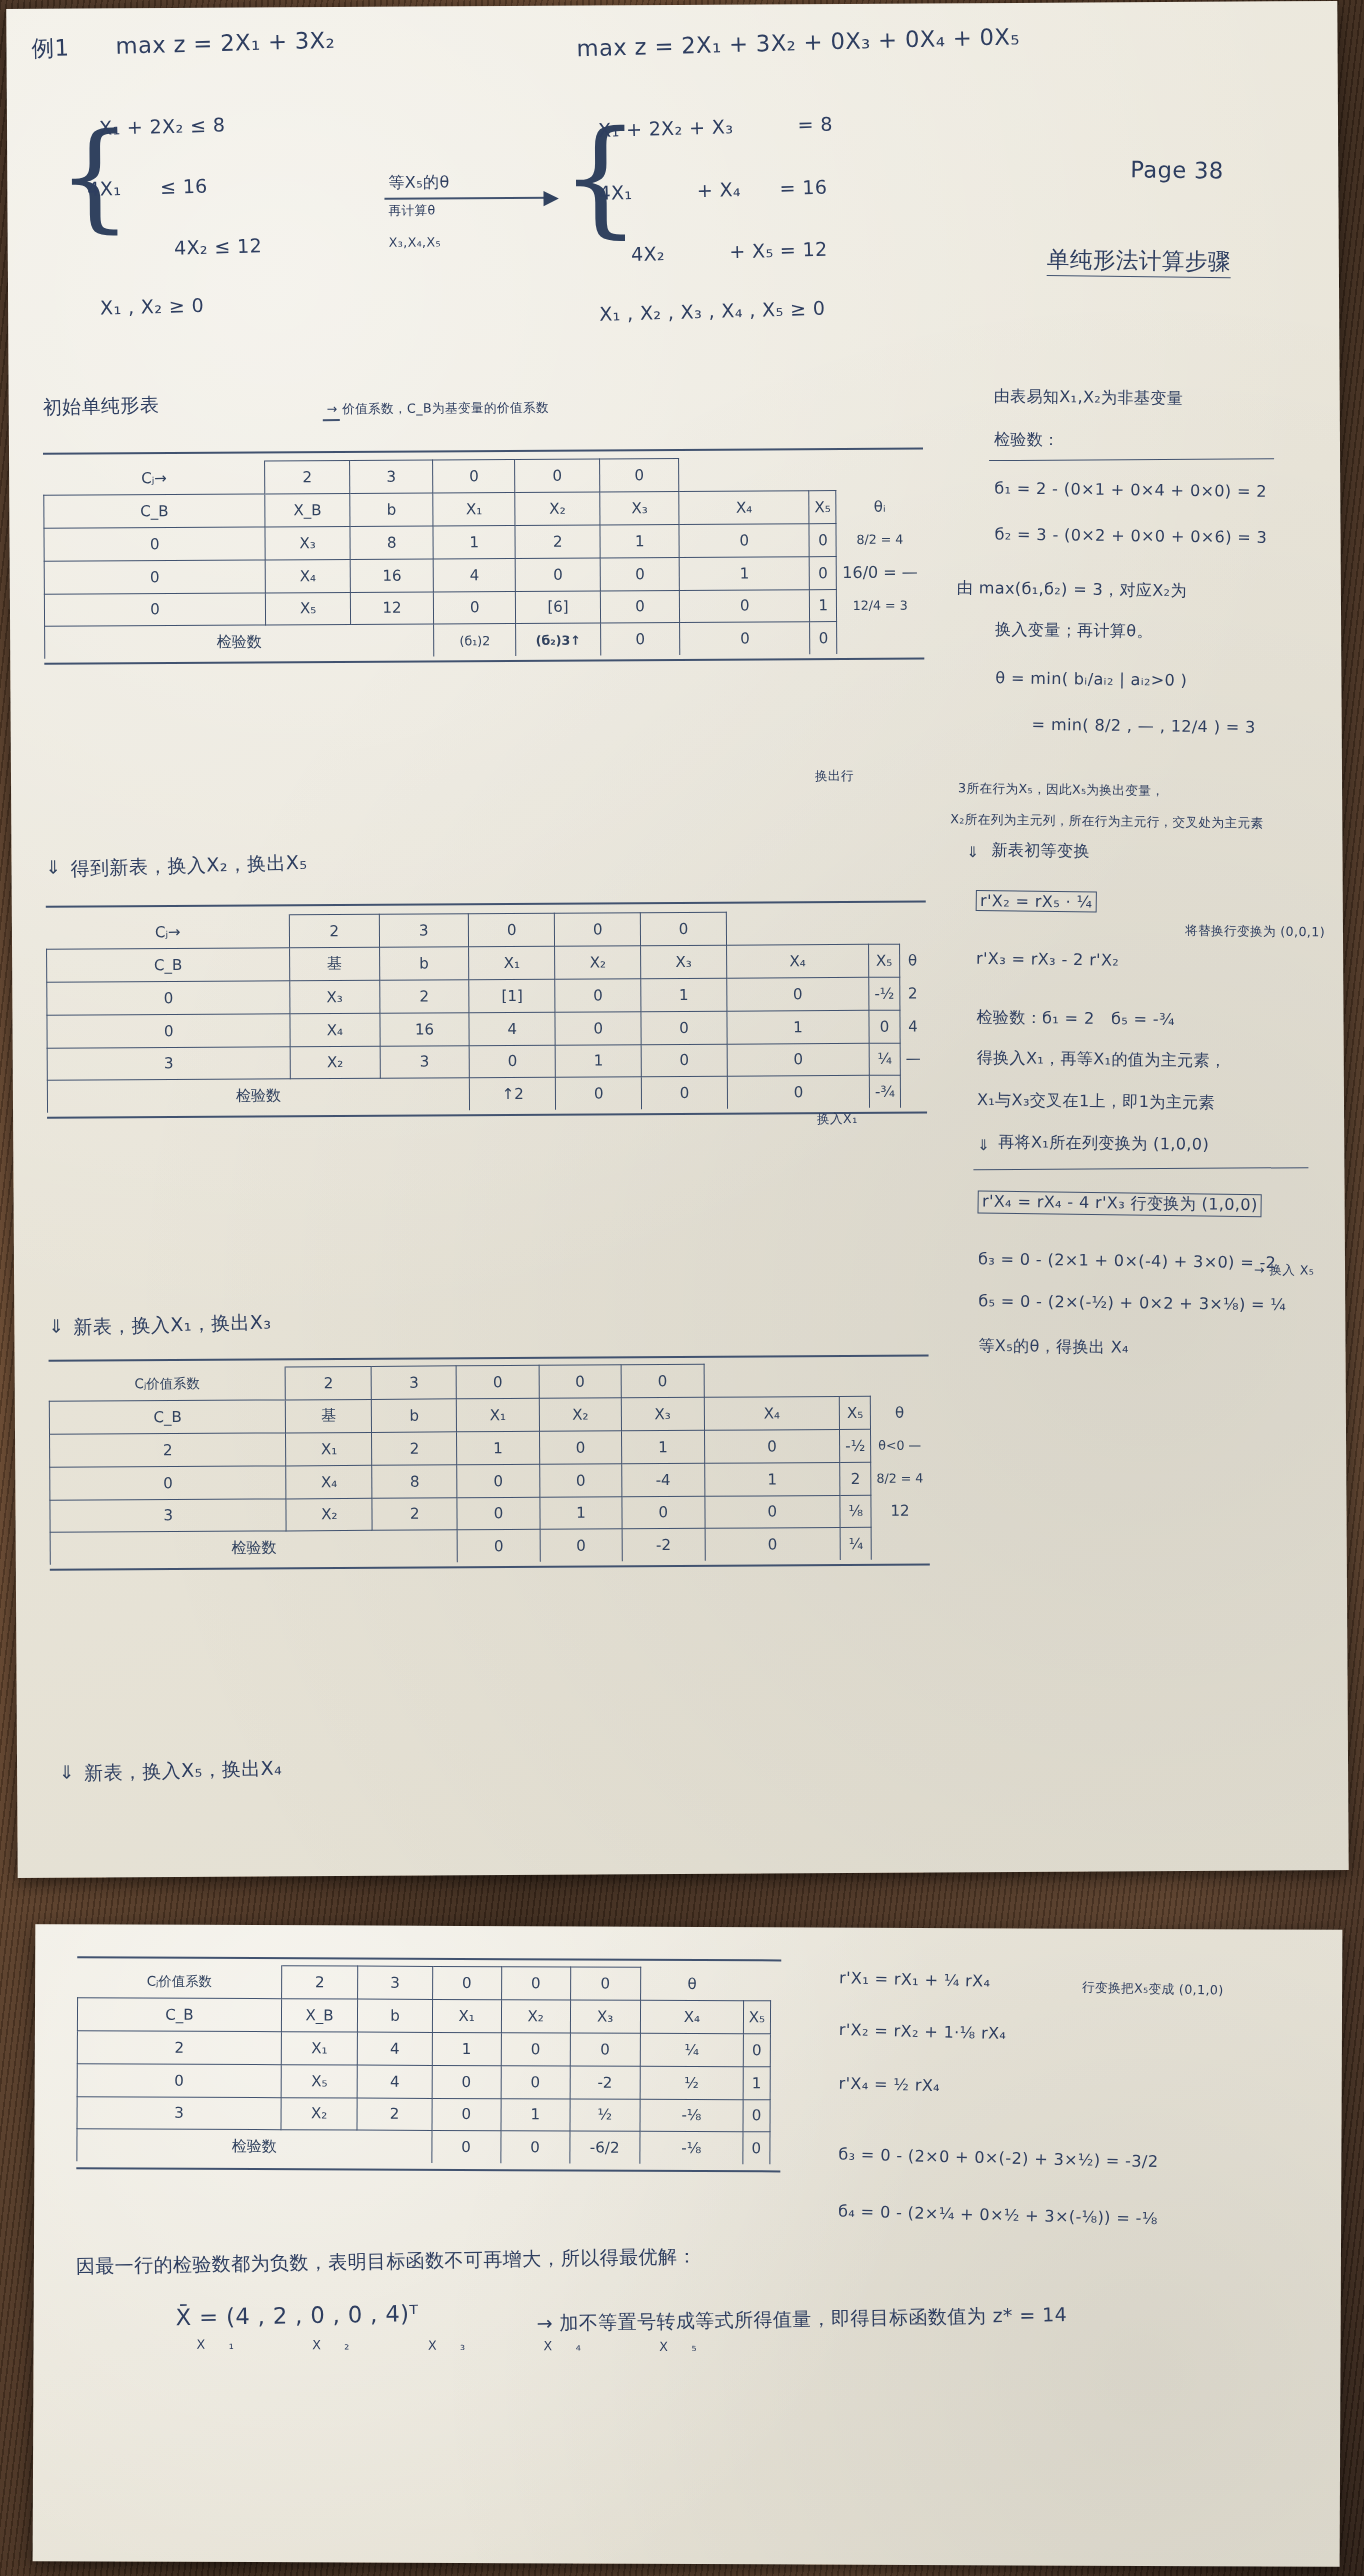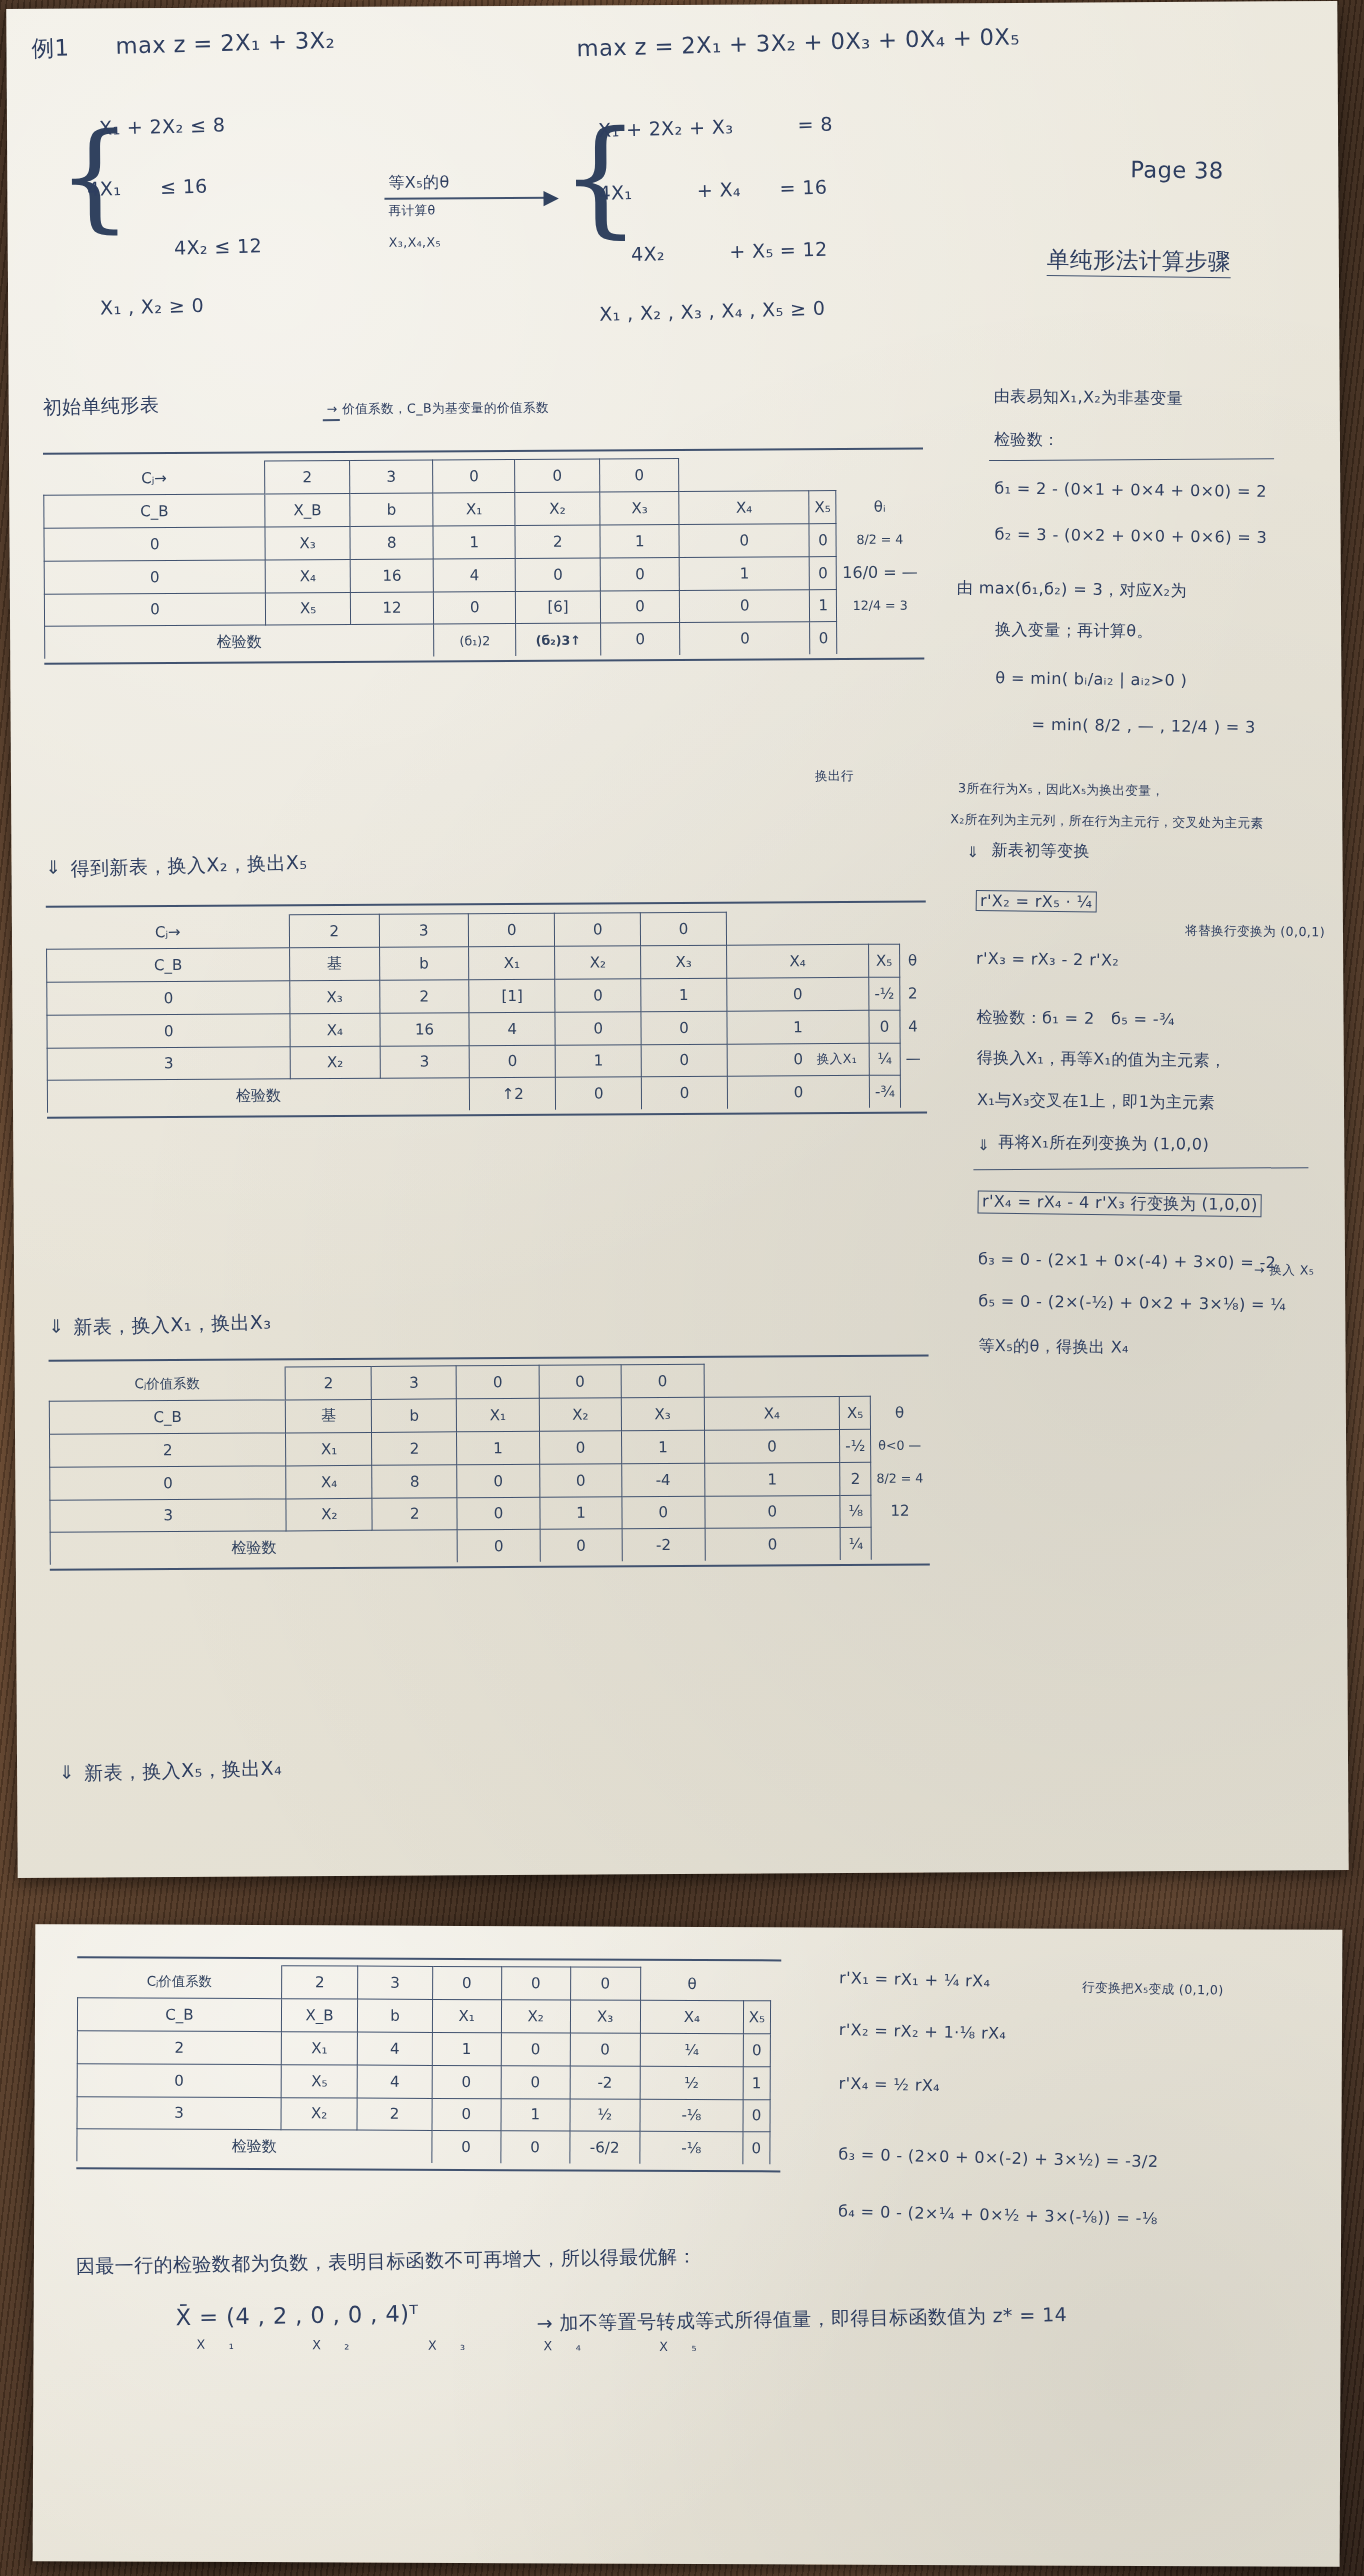--- a/index.html
+++ b/index.html
@@ -258,21 +258,21 @@
       <td class="noB">↑2</td>
       <td class="noB">0</td>
       <td class="noB">0</td>
       <td class="noB">0</td>
       <td class="noB">-¾</td>
       <td class="open"></td>
     </tr>
   </tbody>
     </table>
   <div class="rule" style="left:34px;top:1108px;width:880px;"></div>
-  <div class="hw sm" style="left:804px;top:1047px;">换入X₁</div>
+  <div class="hw sm" style="left:804px;top:1107px;">换入X₁</div>
 
   <div class="arrow" style="left:34px;top:1307px;font-size:18.4px;">⇓</div>
   <div class="hw lg rot-1" style="left:59px;top:1304px;">新表，换入X₁，换出X₃</div>
 
   <div class="rule" style="left:34px;top:1351px;width:880px;"></div>
   <table class="tbl" style="left:34px;top:1359px;width:880px;">
     <tbody>
         <tr>
       <td class="open" style="border-right:0.8px solid #41526f;width:251px;font-size:13.4px;">Cⱼ价值系数</td>
       <td style="width:80px;">2</td>

